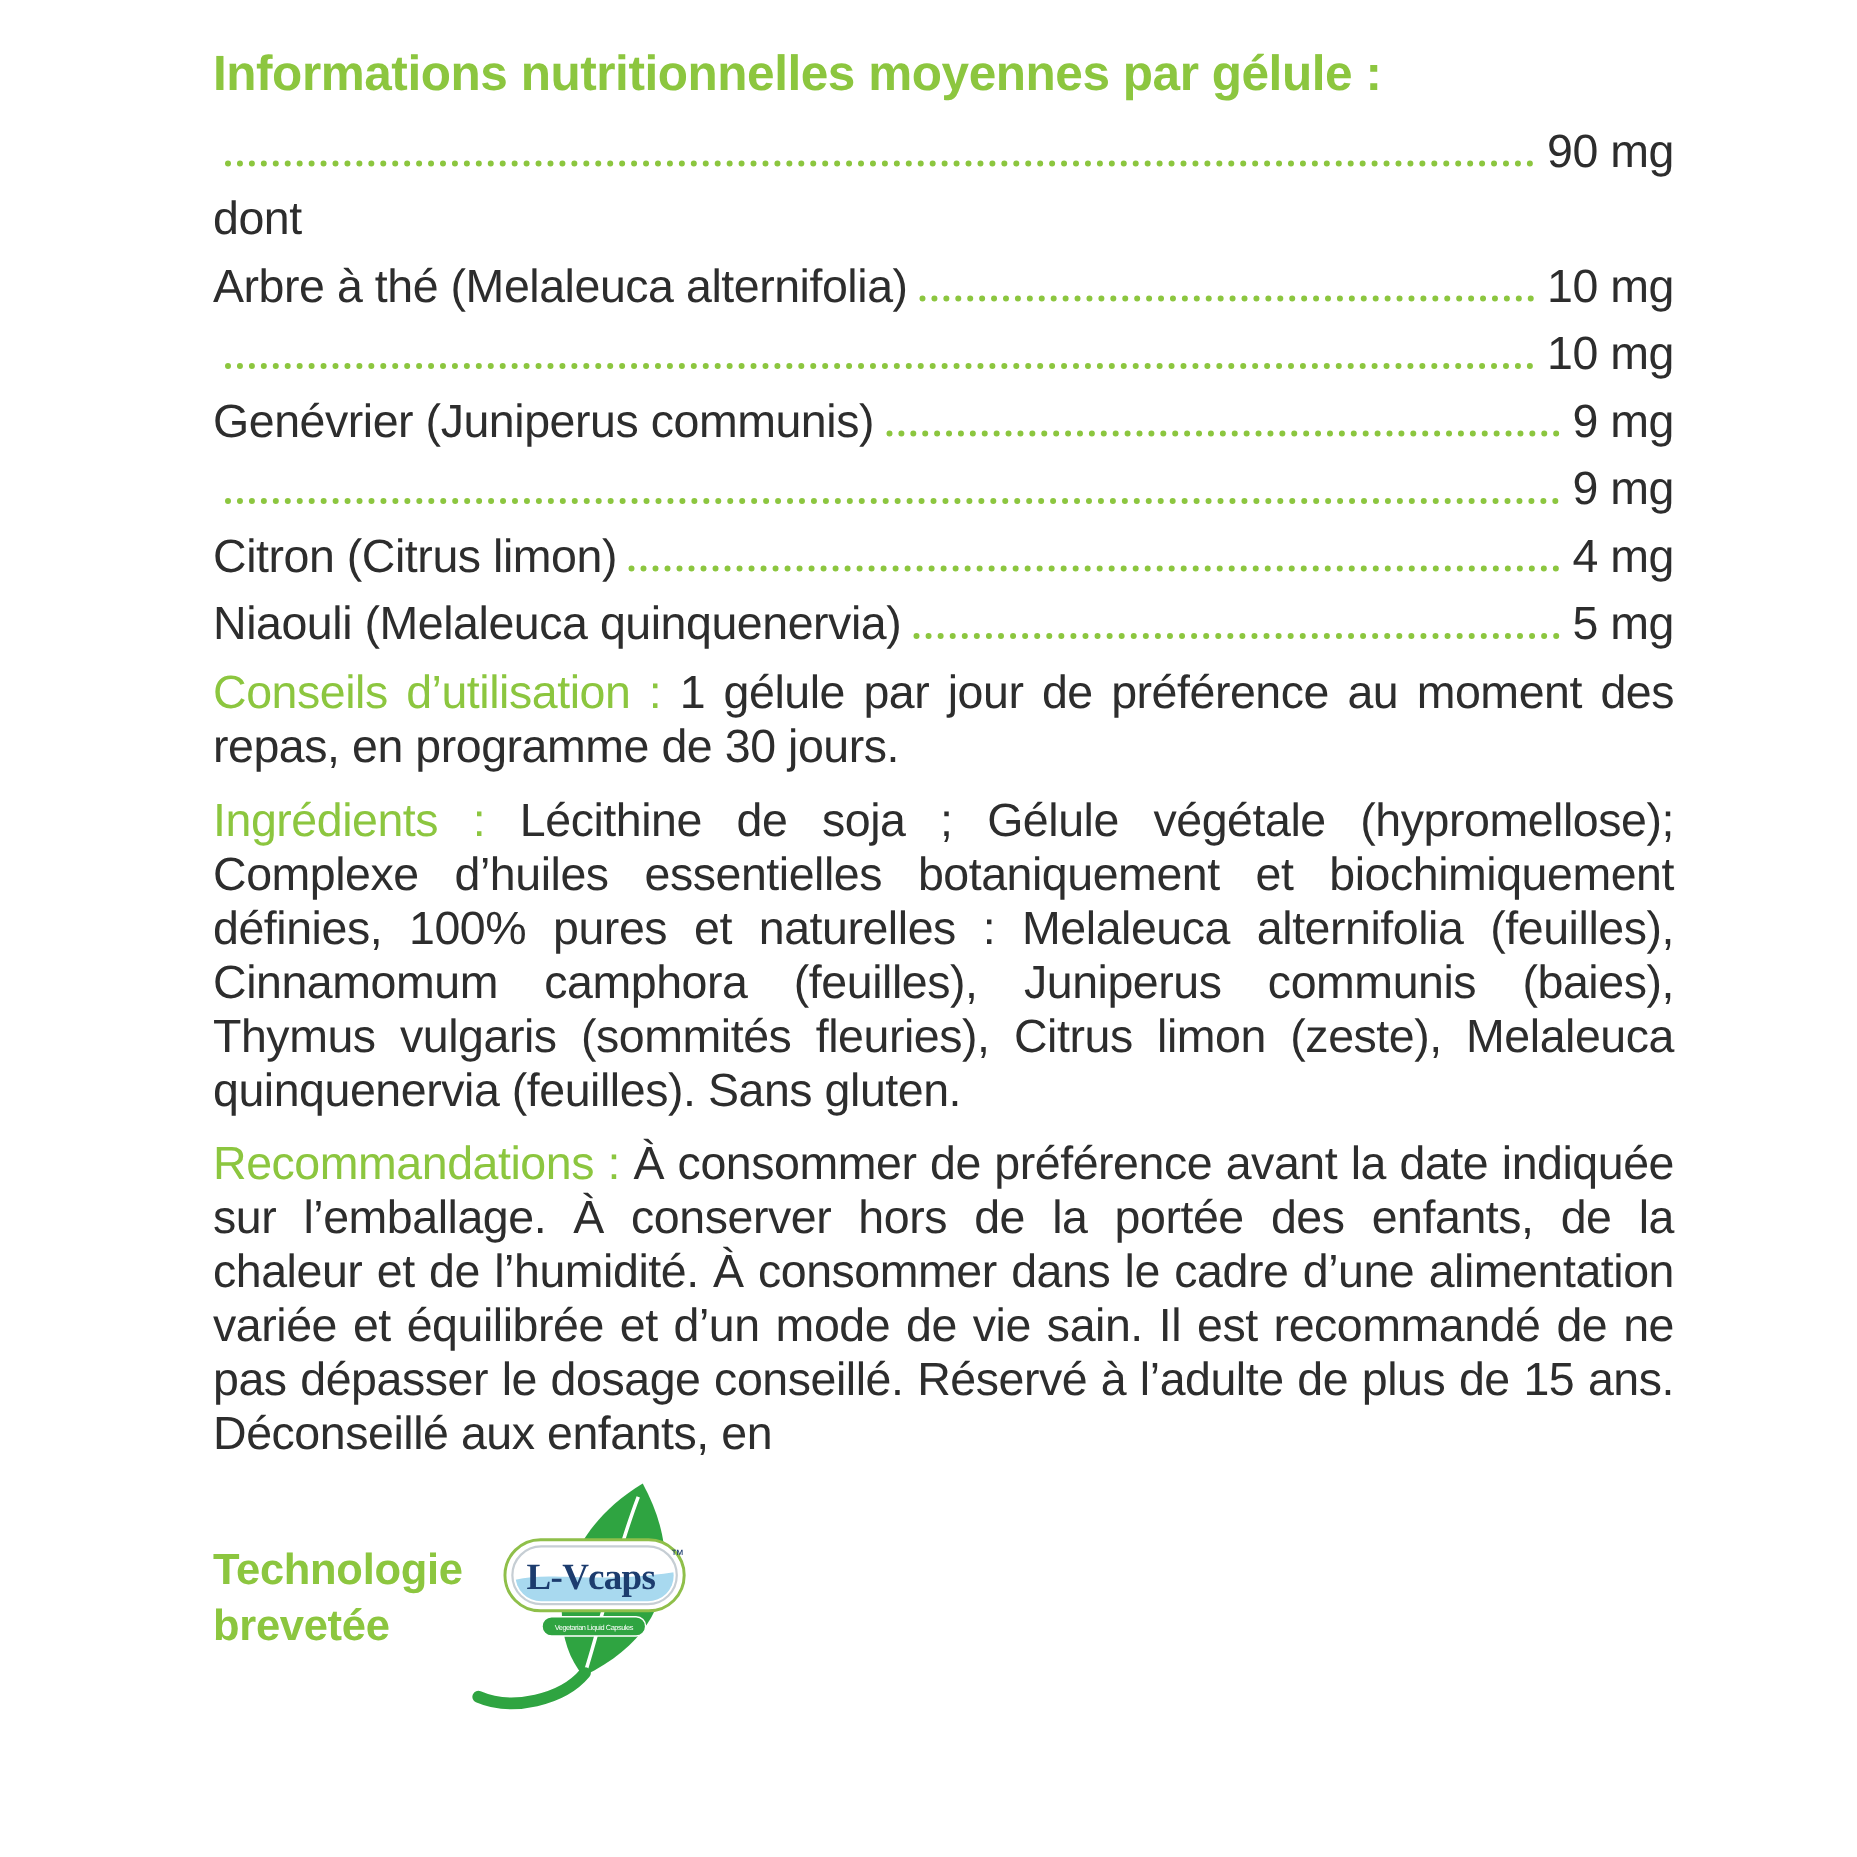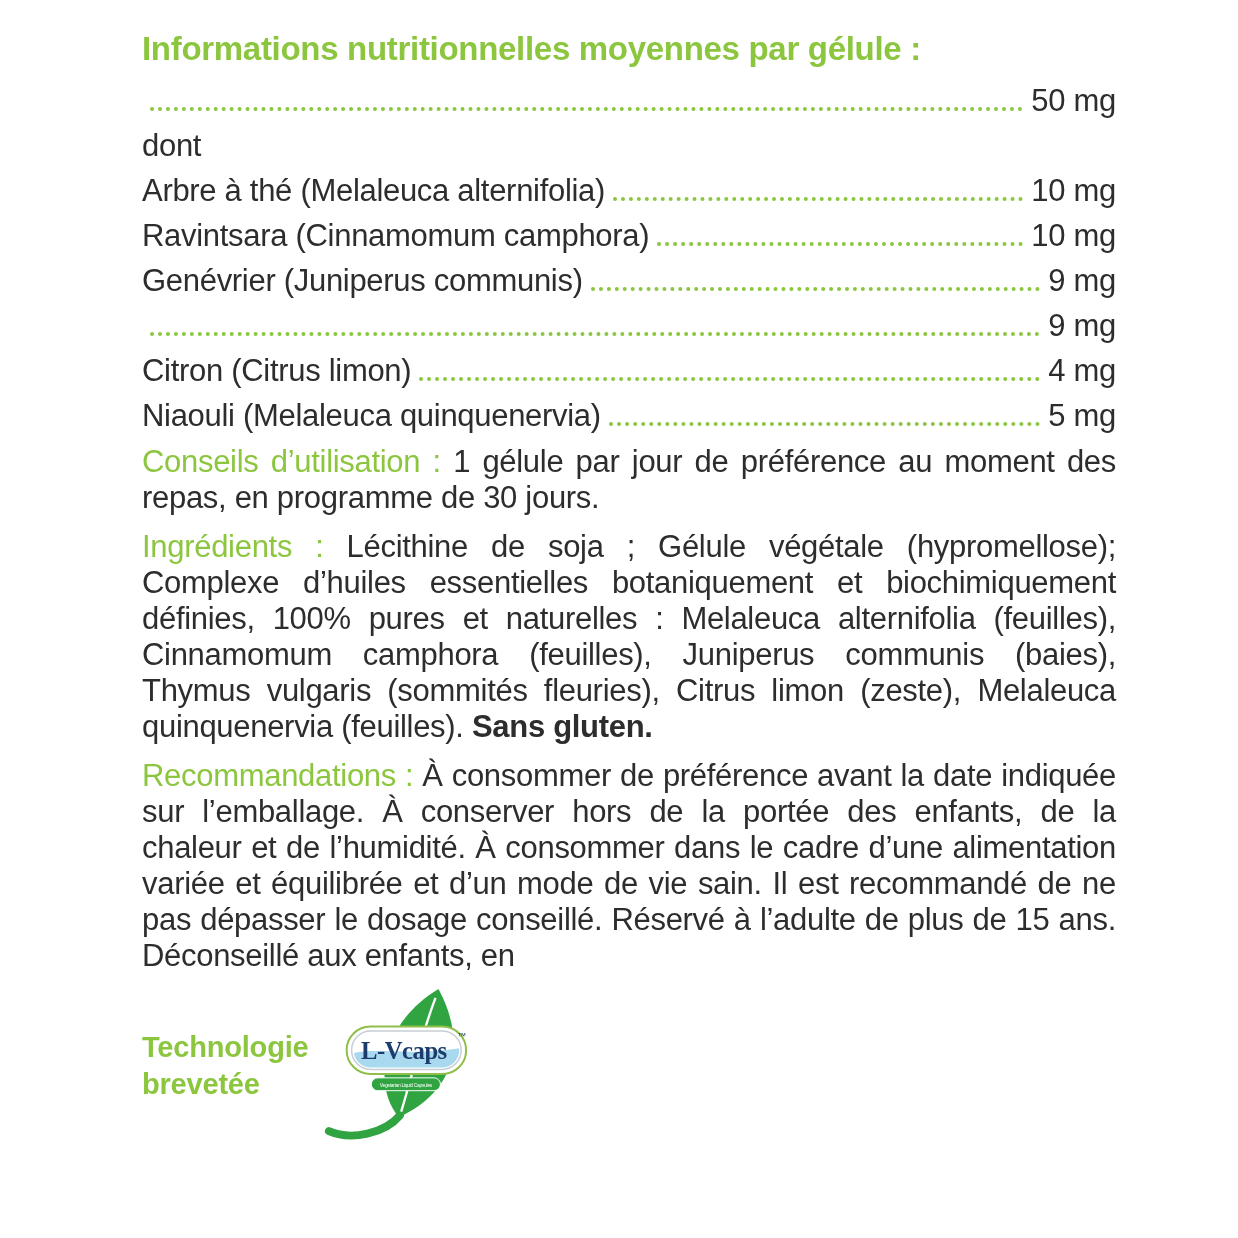--- a/index.html
+++ b/index.html
@@ -32,21 +32,21 @@
   .rows{margin-bottom:10px;}
   .row{
     display:flex;
     align-items:flex-end;
     height:45px;
     font-size:31px;
     white-space:nowrap;
   }
   .row .lbl{flex:0 0 auto;}
   .it{}
-  .bd{font-weight:700;}
+  .bd{font-weight:400;}
   .gr{color:var(--accent-green);}
   .dots{
     flex:1 1 auto;
     border-bottom:4px dotted var(--accent-green);
     margin:0 8px 8px 8px;
     min-width:30px;
   }
   .val{flex:0 0 auto;}
   .dont-line{
     height:45px;
@@ -66,21 +66,21 @@
   }
   .wrap-col{
     flex:1 1 auto;
     padding-right:16px;
   }
   .wrap-col .para{margin-bottom:0;}
   .brand-block{
     flex:0 0 370px;
     display:flex;
     align-items:flex-start;
-    gap:13px;
+    gap:3px;
   }
   .tech{
     margin-top:42px;
     color:var(--accent-green);
     font-weight:700;
     font-size:29px;
     line-height:37px;
     white-space:pre-line;
     letter-spacing:-0.2px;
   }
@@ -90,33 +90,32 @@
 <body>
 
 <div class="page">
 
   <div class="title">Informations nutritionnelles moyennes par gélule :</div>
 
   <div class="rows">
 
     <div class="row">
       <span class="dots"></span>
-      <span class="val">50 mg</span>
+      <span class="val">90 mg</span>
     </div>
 
     <div class="dont-line">dont</div>
 
     <div class="row">
       <span class="lbl"><span>Arbre à thé </span><span class="it">(Melaleuca alternifolia)</span></span>
       <span class="dots"></span>
       <span class="val">10 mg</span>
     </div>
 
     <div class="row">
-      <span class="lbl"><span>Ravintsara </span><span class="it">(Cinnamomum camphora)</span></span>
       <span class="dots"></span>
       <span class="val">10 mg</span>
     </div>
 
     <div class="row">
       <span class="lbl"><span>Genévrier </span><span class="it">(Juniperus communis)</span></span>
       <span class="dots"></span>
       <span class="val">9 mg</span>
     </div>
 

